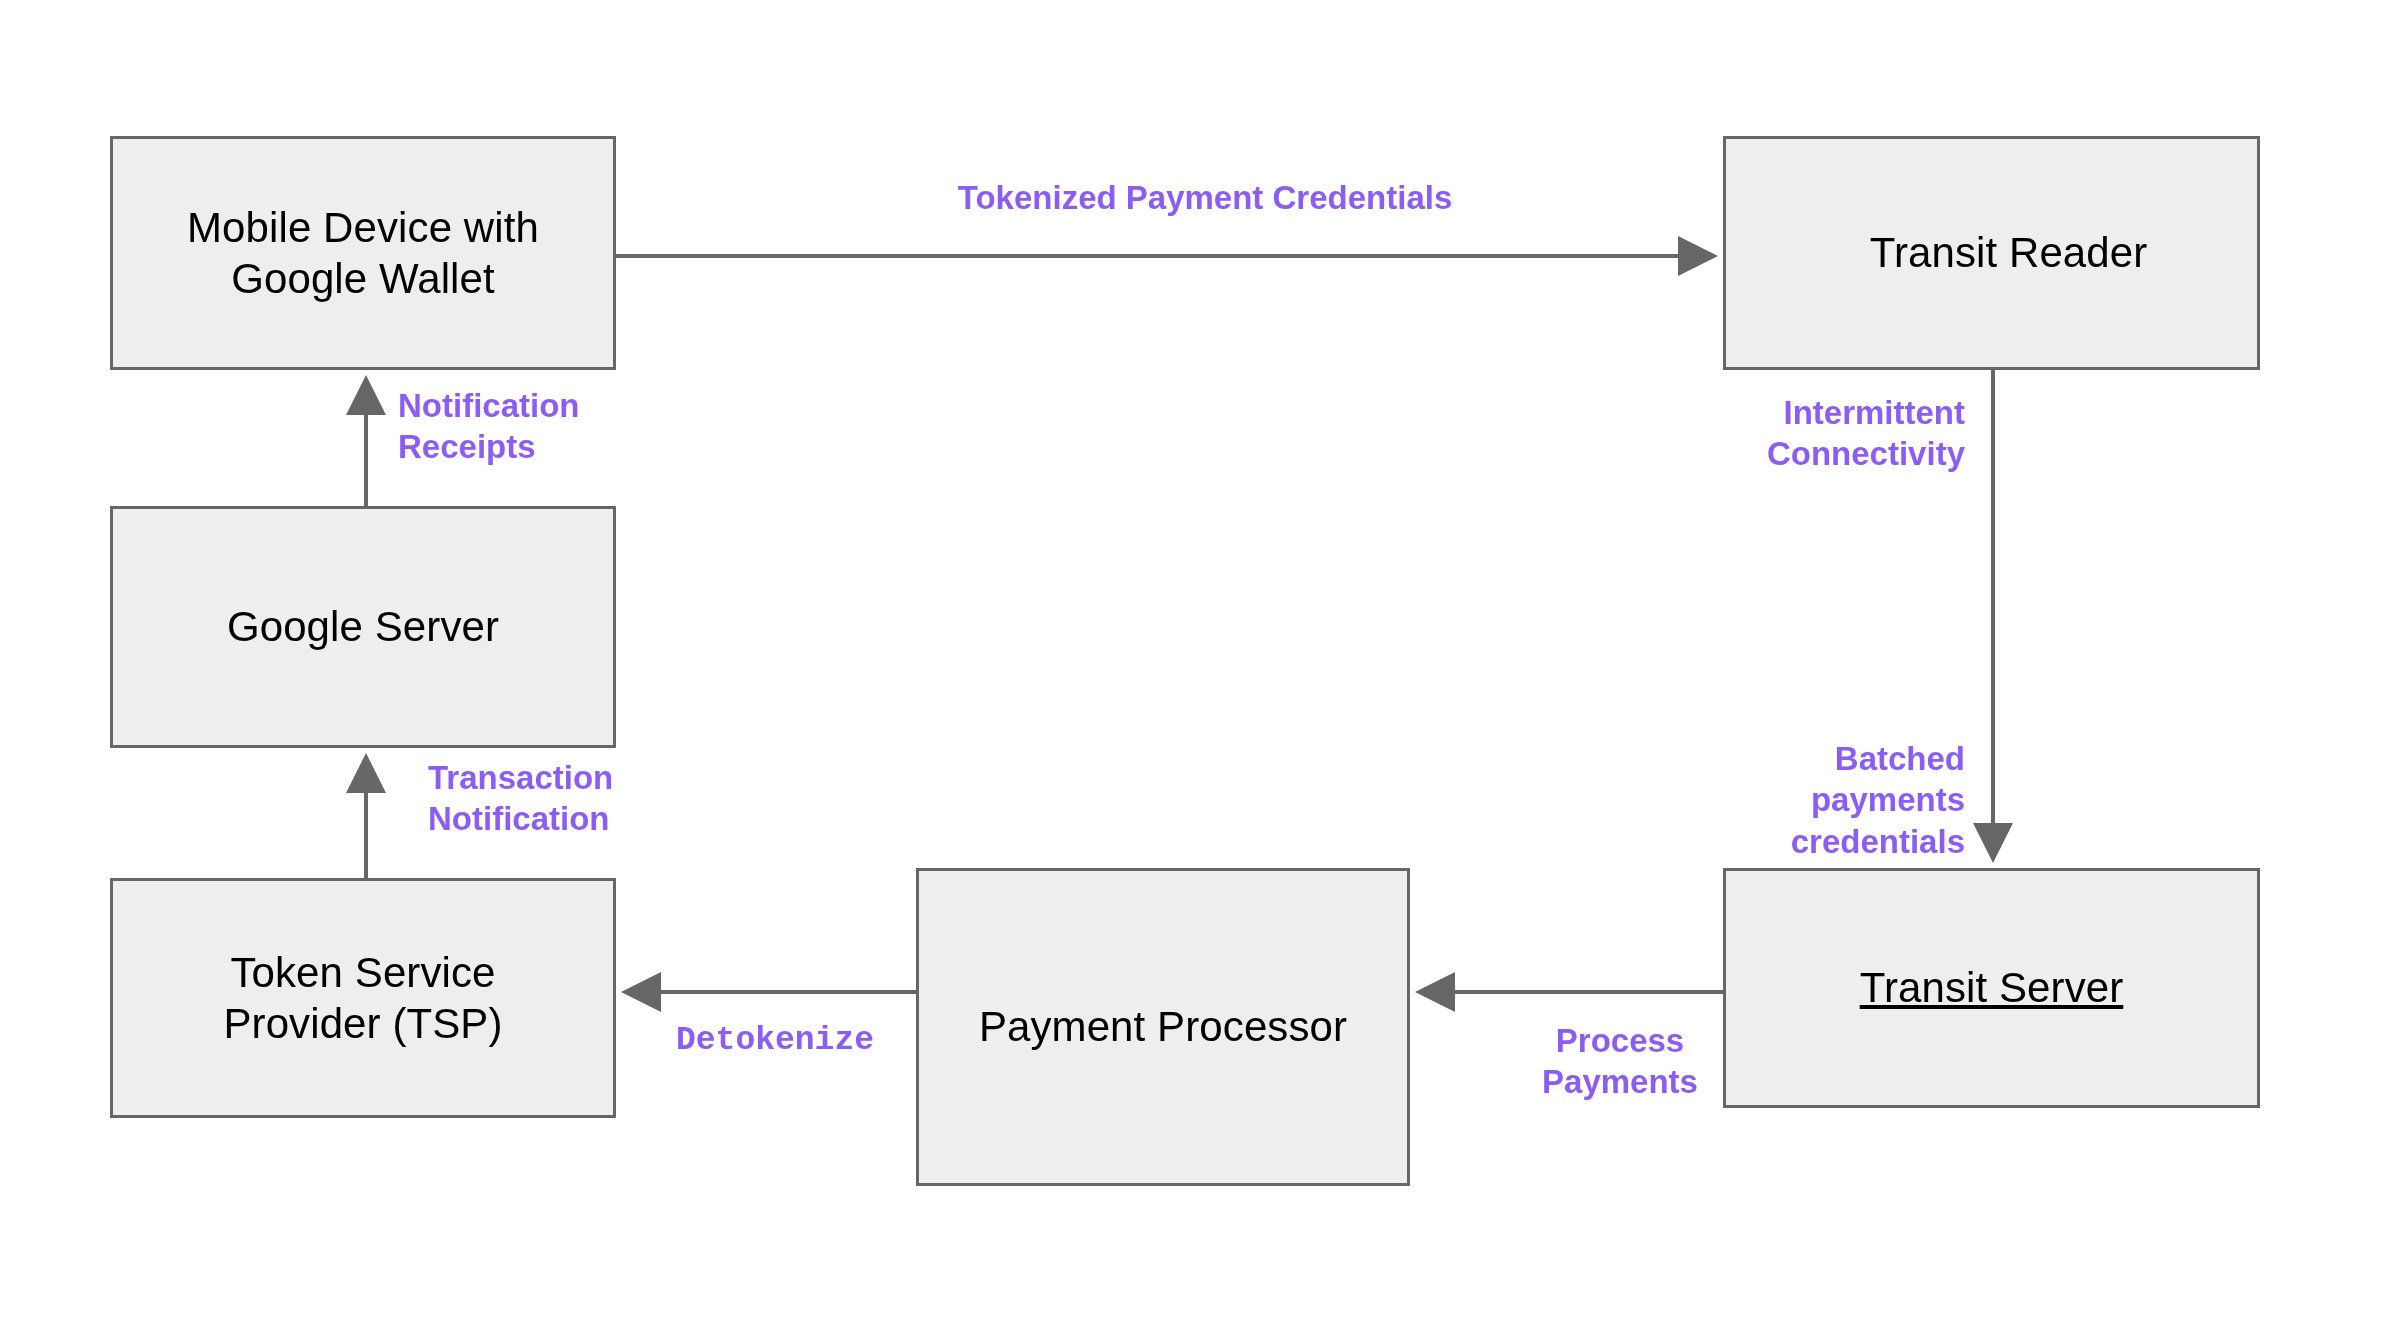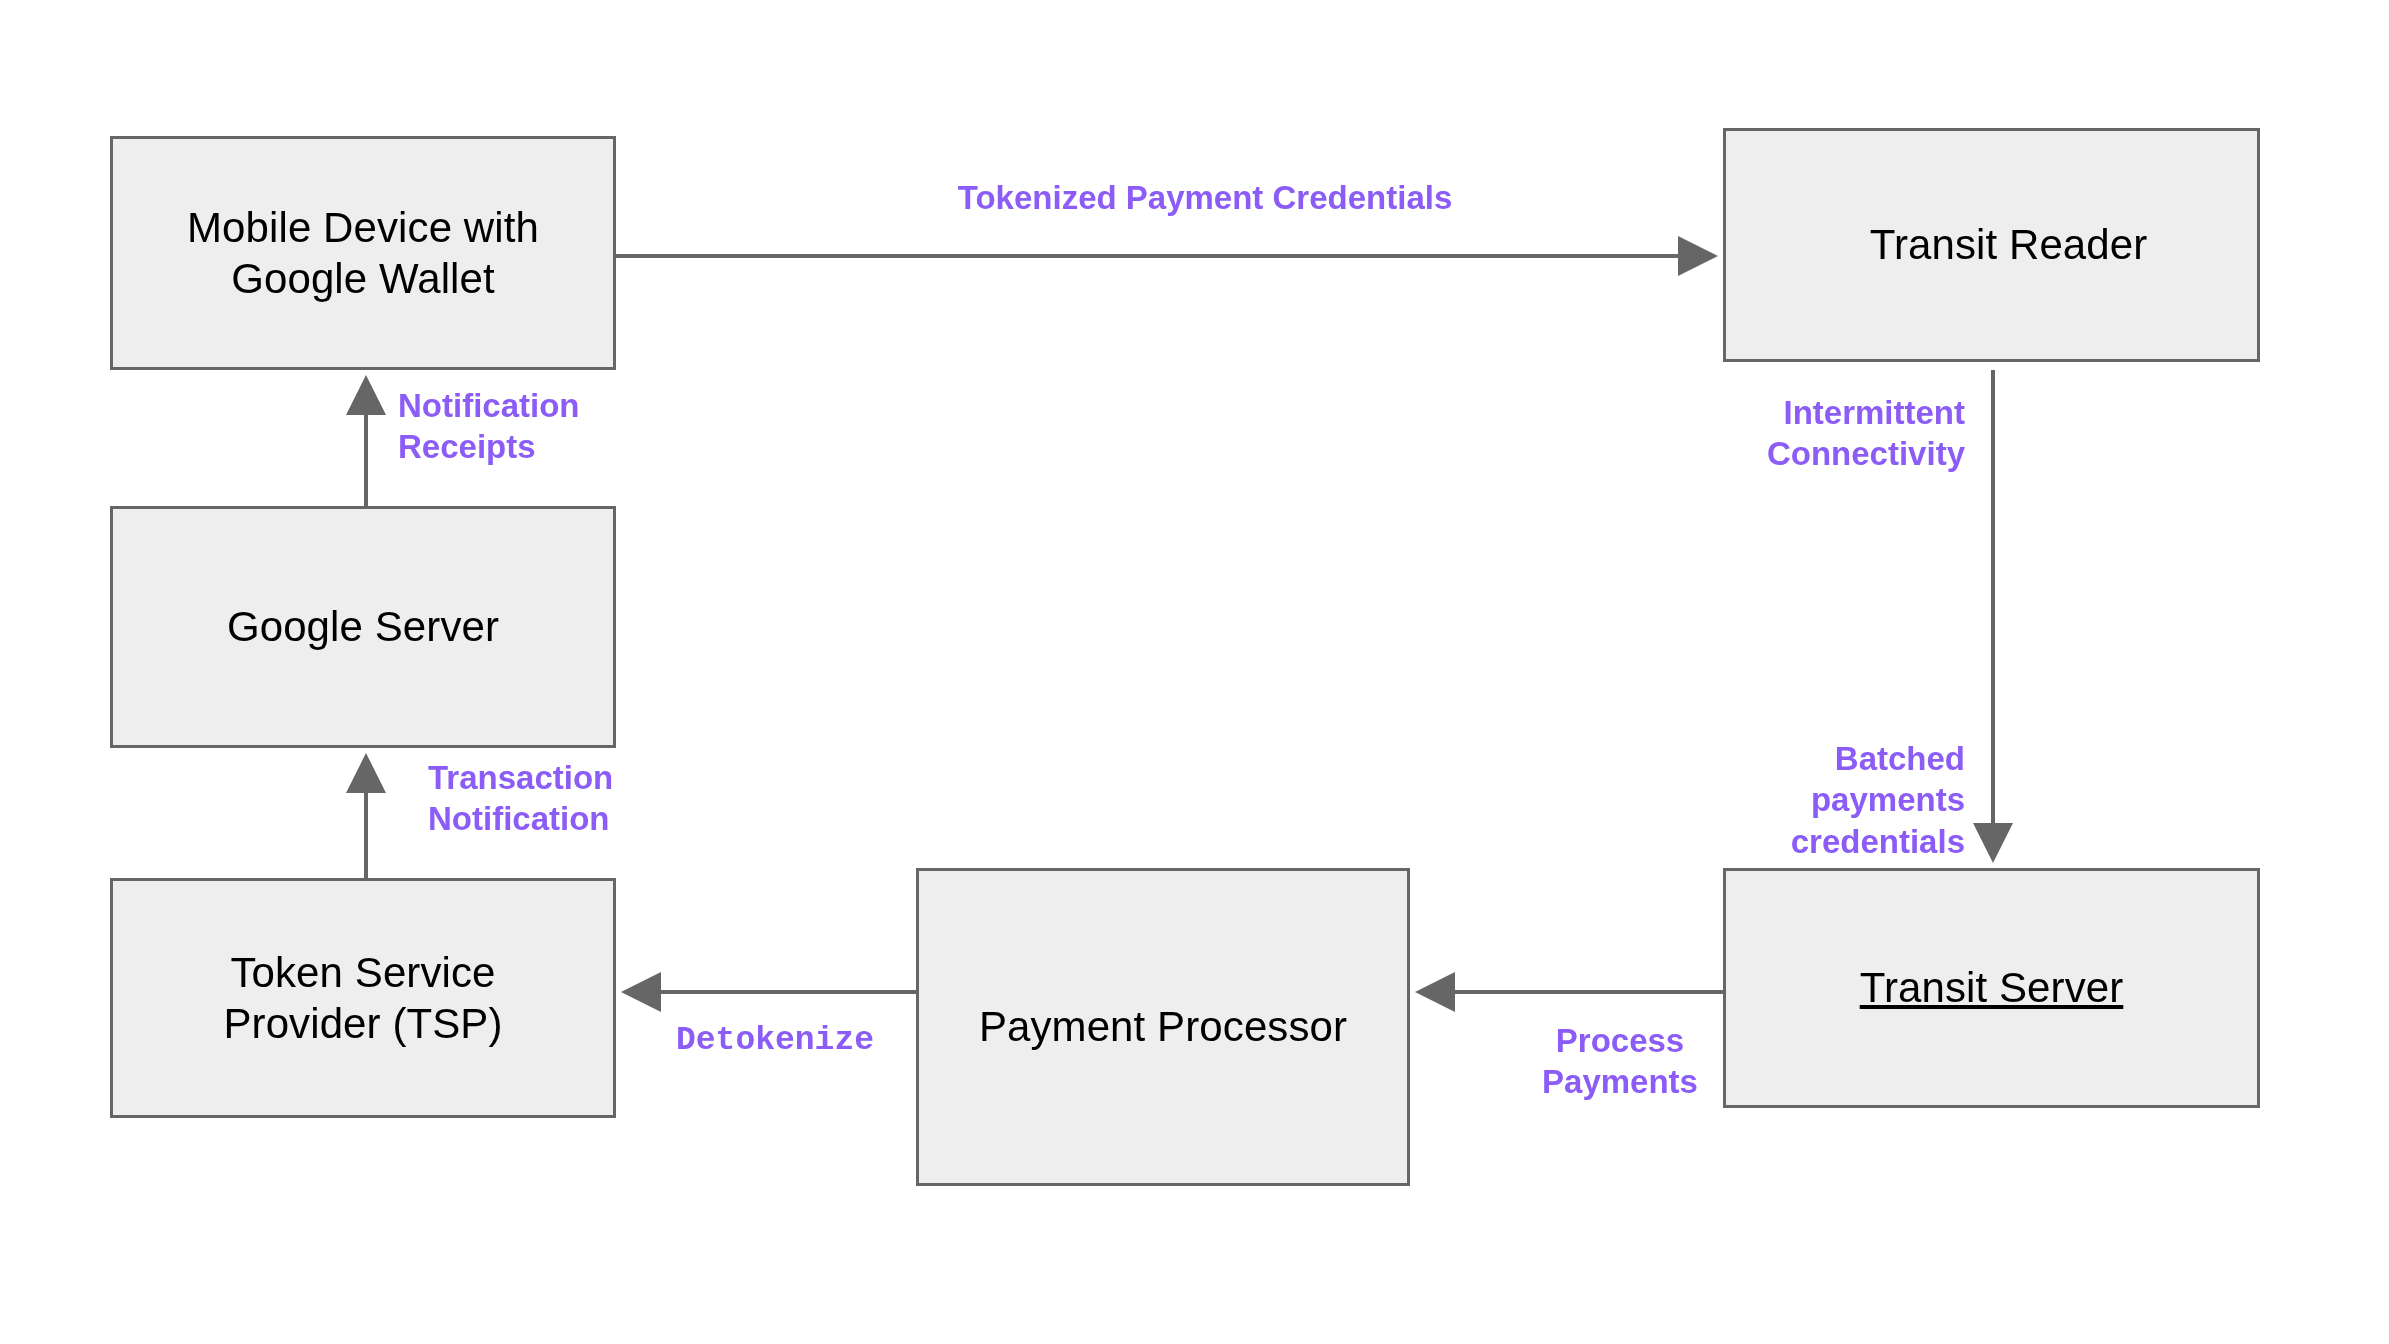--- a/index.html
+++ b/index.html
@@ -53,21 +53,21 @@
     line-height: 1.25;
     white-space: pre-line;
     background: transparent;
   }
   .el-center { text-align: center; transform: translateX(-50%); }
   .el-left   { text-align: left; }
   .el-right  { text-align: right; transform: translateX(-100%); }
 
   
   #node-mobile-device   { left: 110px;  top: 136px;  width: 506px; height: 234px; }
-  #node-transit-reader  { left: 1723px; top: 128px;  width: 537px; height: 234px; padding-left: 34px; }
+  #node-transit-reader  { left: 1723px; top: 136px;  width: 537px; height: 234px; padding-left: 34px; }
   #node-google-server   { left: 110px;  top: 506px;  width: 506px; height: 242px; }
   #node-tsp             { left: 110px;  top: 878px;  width: 506px; height: 240px; }
   #node-payment-proc    { left: 916px;  top: 868px;  width: 494px; height: 318px; }
   #node-transit-server  { left: 1723px; top: 868px;  width: 537px; height: 240px; text-decoration: underline; }
 
   
   #label-tokenized     { left: 1205px; top: 177px; }
   #label-notification  { left: 398px;  top: 385px; }
   #label-transaction   { left: 398px;  top: 757px; margin-left: 30px; }
   #label-intermittent  { left: 1965px; top: 392px; }

